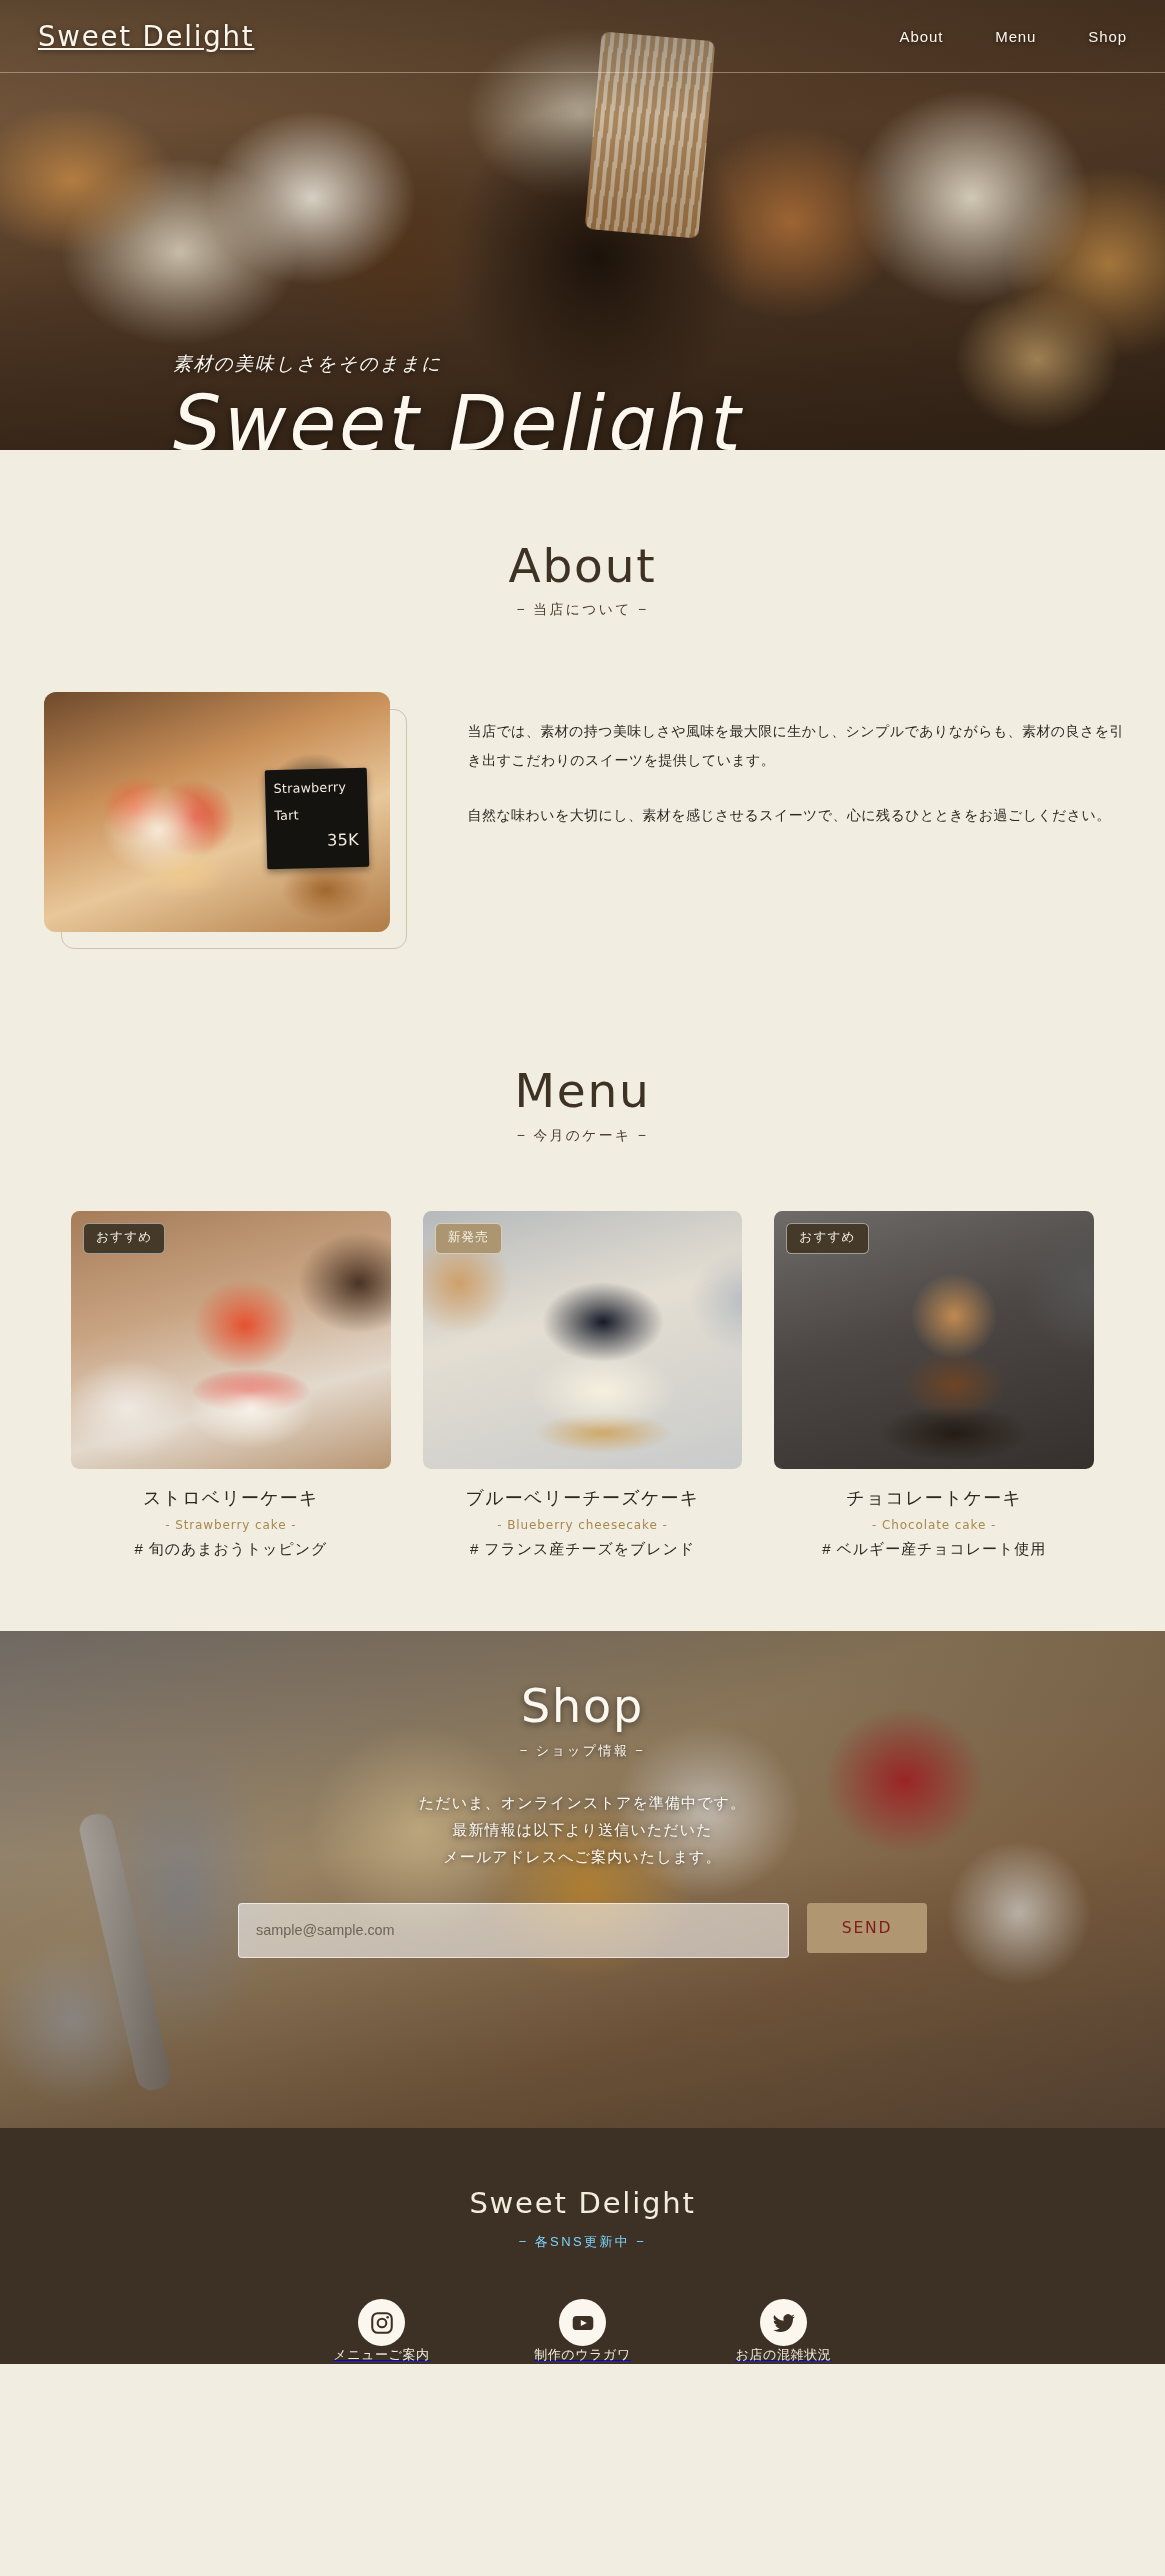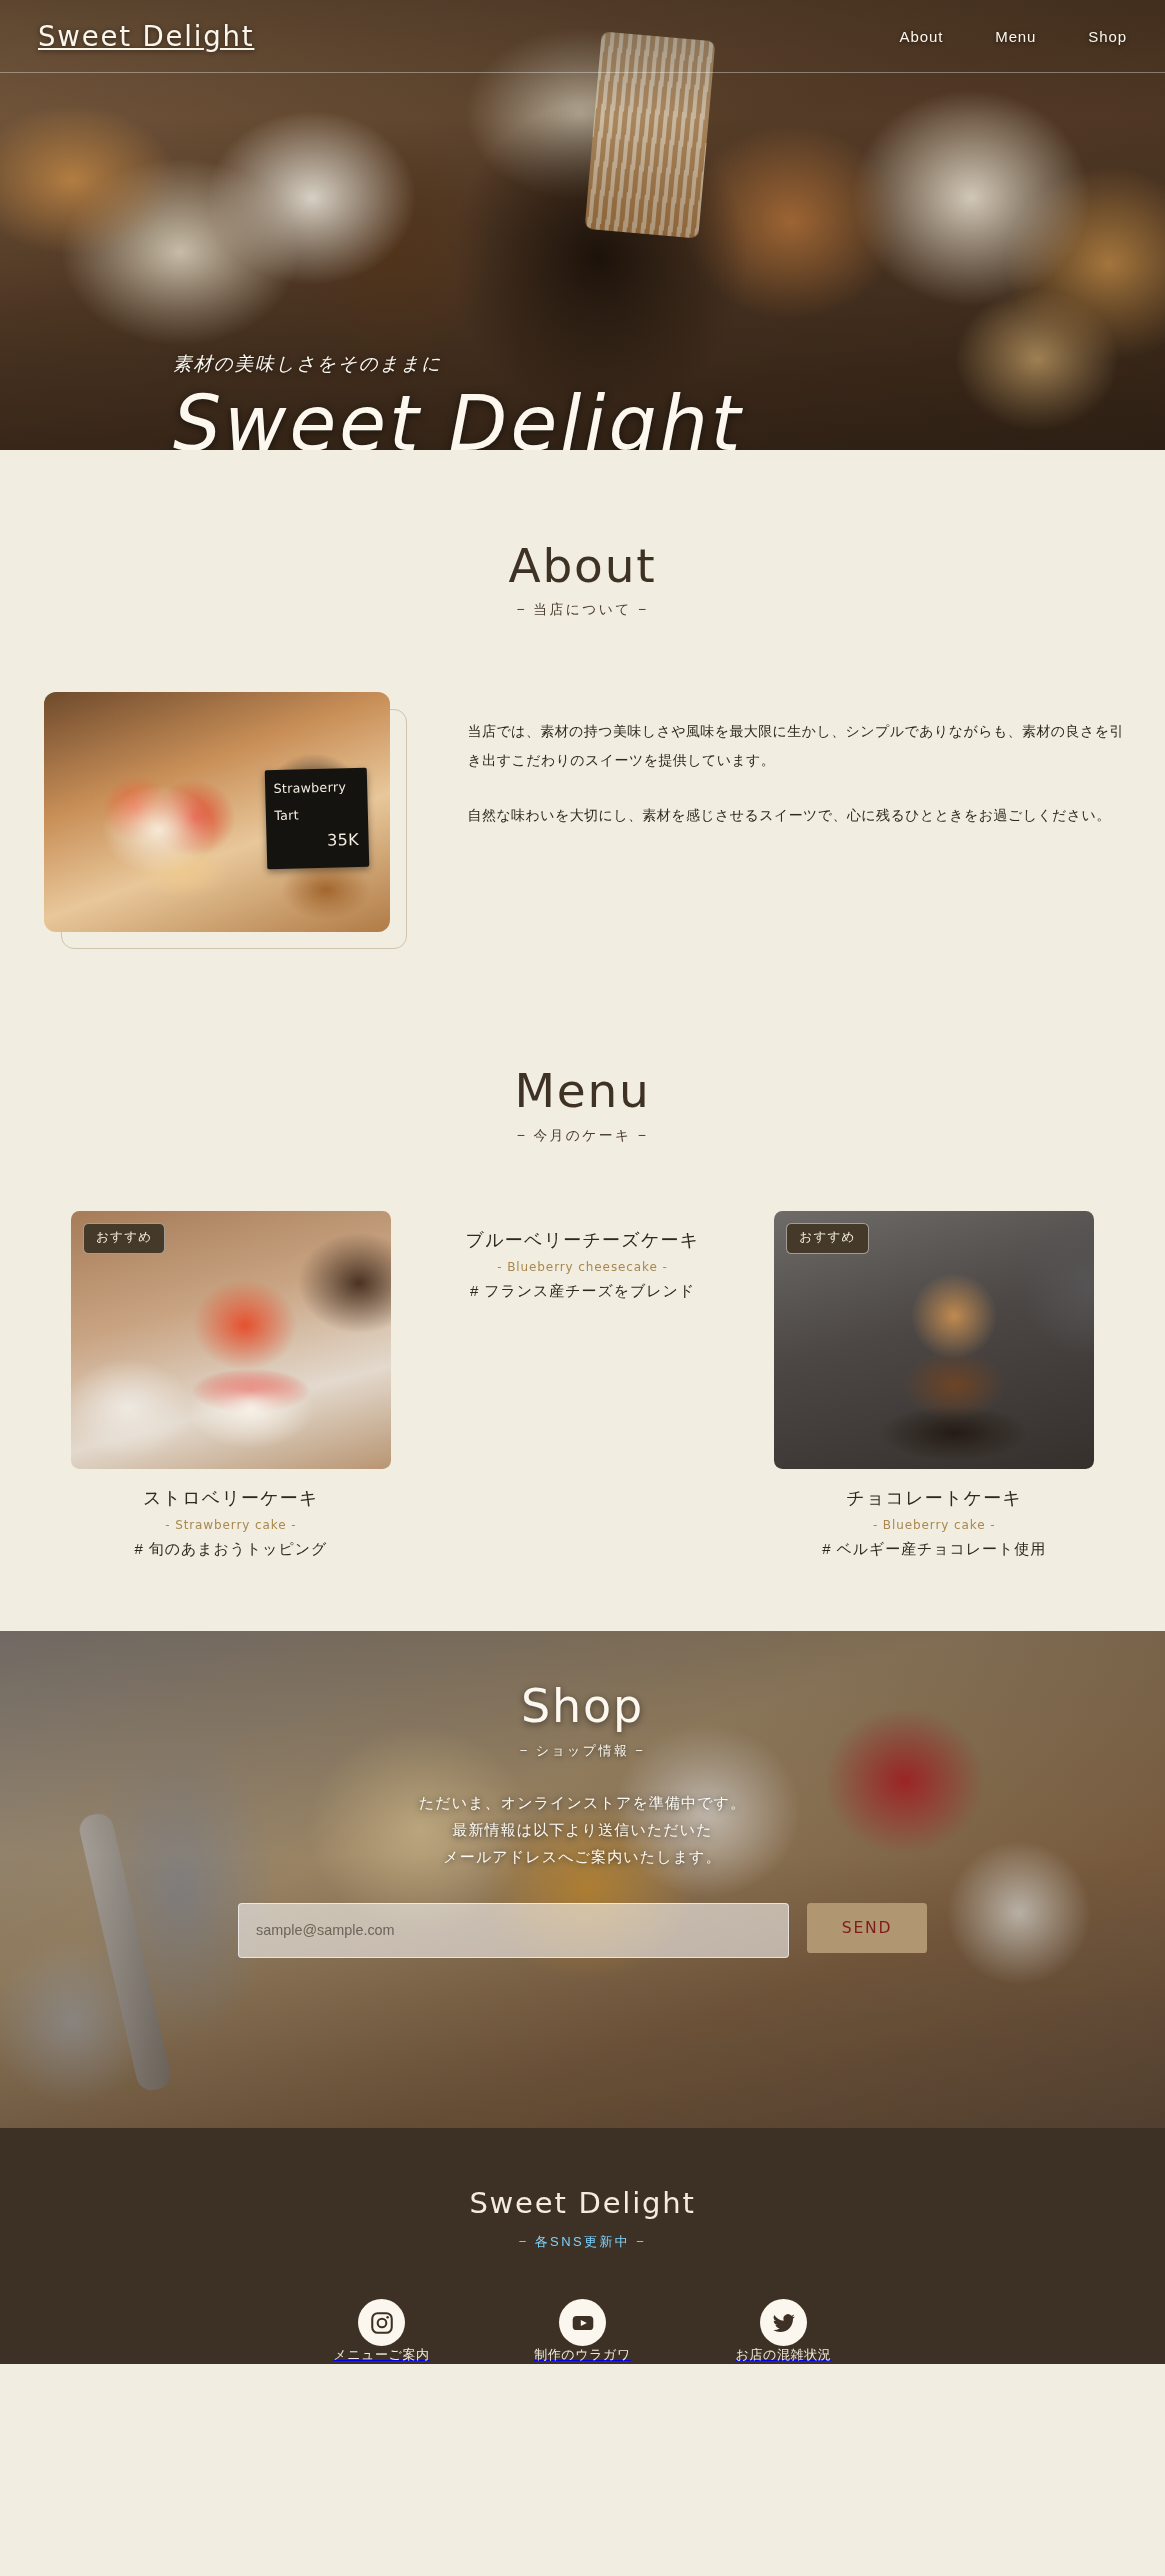--- a/index.html
+++ b/index.html
@@ -479,34 +479,37 @@
         <div class="menu-badge badge-dark">おすすめ</div>
       </div>
       <div class="menu-caption">
         <div class="menu-name">ストロベリーケーキ</div>
         <div class="menu-en">- Strawberry cake -</div>
         <div class="menu-tag"># 旬のあまおうトッピング</div>
       </div>
     </article>
 
     <article class="menu-card">
+      <div class="menu-thumb thumb-2">
+        <div class="menu-badge badge-tan">新発売</div>
+      </div>
       <div class="menu-caption">
         <div class="menu-name">ブルーベリーチーズケーキ</div>
         <div class="menu-en">- Blueberry cheesecake -</div>
         <div class="menu-tag"># フランス産チーズをブレンド</div>
       </div>
     </article>
 
     <article class="menu-card">
       <div class="menu-thumb thumb-3">
         <div class="menu-badge badge-dark">おすすめ</div>
       </div>
       <div class="menu-caption">
         <div class="menu-name">チョコレートケーキ</div>
-        <div class="menu-en">- Blueberry cake -</div>
+        <div class="menu-en">- Chocolate cake -</div>
         <div class="menu-tag"># ベルギー産チョコレート使用</div>
       </div>
     </article>
 
   </div>
 </section>
 
 <section class="shop">
   <div class="shop-photo">
     <div class="shop-fork"></div>

